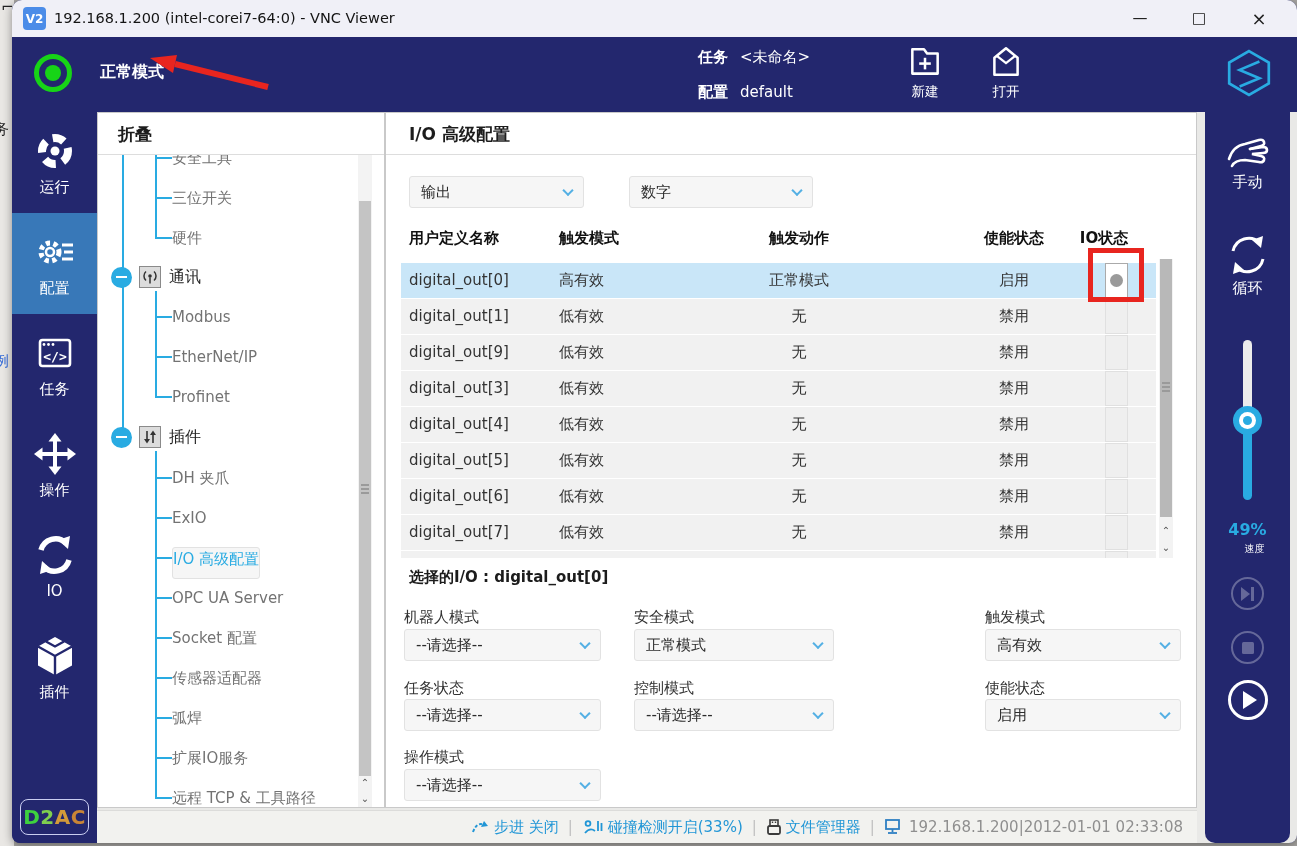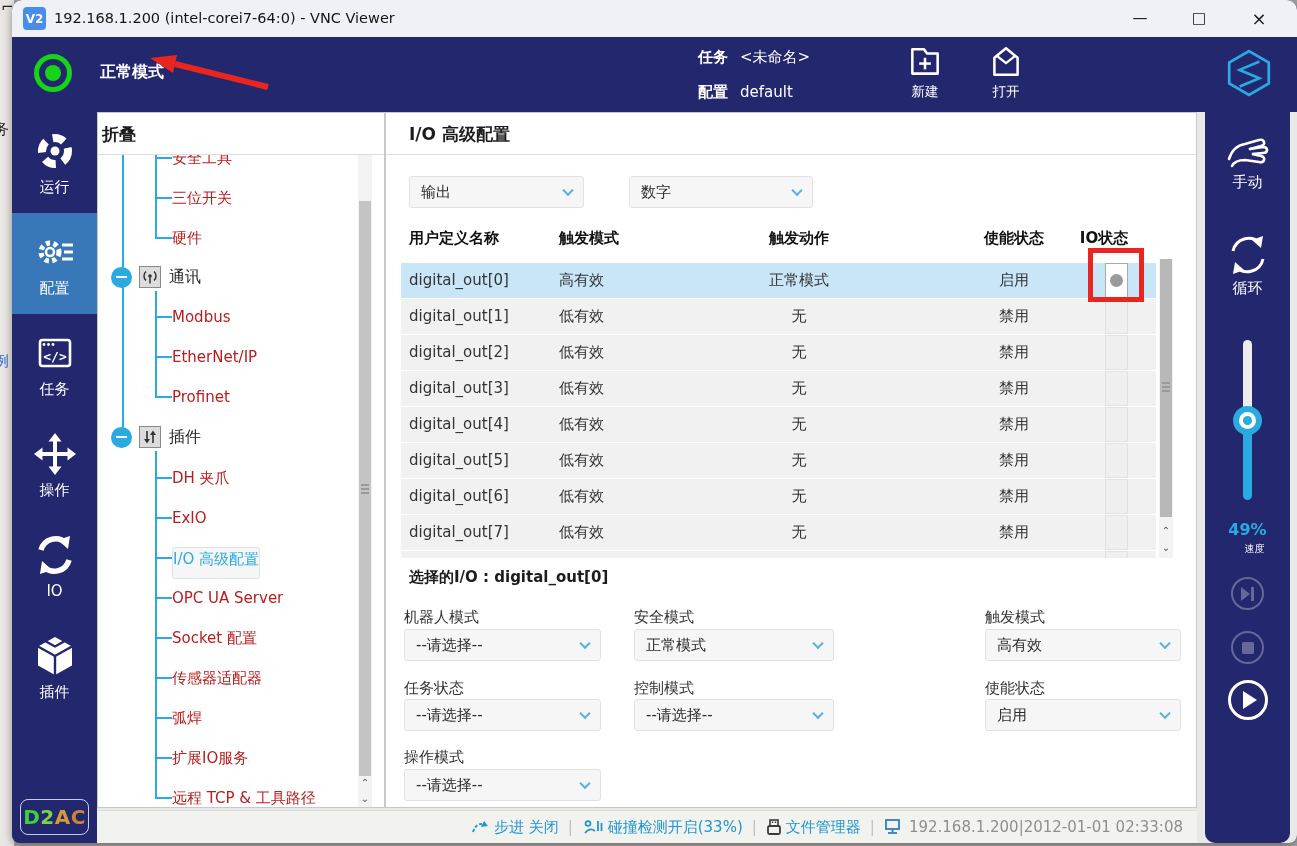--- a/index.html
+++ b/index.html
@@ -42,26 +42,26 @@
   .nav-label { font-size:15px; color:#fff; margin-top:5px; }
   .d2ac { position:absolute; left:8px; bottom:8px; width:69px; height:36px; border:1.5px solid #c9cdf0; border-radius:8px;
           display:flex; align-items:center; justify-content:center; font-size:20px; font-weight:bold; letter-spacing:.5px; }
   .d2ac .ld { color:#3ed13e; } .d2ac .l2 { color:#7fcf4f; } .d2ac .la { color:#d29a3a; } .d2ac .lc { color:#c98536; }
 
   
   .app-body { position:absolute; left:85px; top:112px; width:1200px; height:731px; background:#e9e9e7; }
 
   
   .tree-panel { position:absolute; left:85px; top:112px; width:288px; height:696px; background:#fff; border:1px solid #c9c9c9; }
-  .tree-header { position:relative; z-index:5; height:42px; line-height:42px; padding-left:4px; background:#fff;
+  .tree-header { position:relative; z-index:5; height:42px; line-height:42px; padding-left:20px; background:#fff;
                  border-bottom:1px solid #ddd; font-size:17px; font-weight:bold; color:#1c1c1c; }
   .tree-body { position:absolute; left:0; top:42px; width:100%; height:652px; overflow:hidden; }
   .tline { position:absolute; background:#29abe2; }
   .ttick { position:absolute; left:57px; width:17px; height:2px; background:#29abe2; }
-  .titem { position:absolute; left:74px; height:22px; line-height:22px; font-size:15px; color:#b91c1c; cursor:pointer; white-space:nowrap; }
+  .titem { position:absolute; left:74px; height:22px; line-height:22px; font-size:15px; color:#737373; cursor:pointer; white-space:nowrap; }
   .titem.sel { color:#29abe2; }
   .tnode { position:absolute; left:0; height:24px; display:flex; align-items:center; cursor:pointer; }
   .tminus { position:absolute; left:13px; width:21px; height:21px; background:#29abe2; border-radius:50%;
             display:flex; align-items:center; justify-content:center; }
   .tminus i { width:11px; height:2.5px; background:#fff; }
   .tico { position:absolute; left:41px; width:22px; height:22px; background:#dcdcdc; border:1px solid #8a8a8a;
           display:flex; align-items:center; justify-content:center; }
   .tnode .nlabel { position:absolute; left:71px; font-size:16px; color:#1e1e1e; white-space:nowrap; }
   .tree-sb { position:absolute; right:12px; top:0; width:14px; height:652px; background:#f3f3f3; }
   .tree-sb .thumb { position:absolute; left:1px; top:46px; width:12px; height:575px; background:#c4c4c4; }
@@ -362,21 +362,21 @@
         <div class="trow">
           <span class="c-name">digital_out[1]</span>
             <span class="c-mode">低有效</span>
             <span class="c-action">无</span>
             <span class="c-enable">禁用</span>
           <span class="c-io">
               <span class="io-box"></span>
             </span>
         </div>
         <div class="trow">
-          <span class="c-name">digital_out[2]</span>
+          <span class="c-name">digital_out[9]</span>
             <span class="c-mode">低有效</span>
             <span class="c-action">无</span>
             <span class="c-enable">禁用</span>
           <span class="c-io">
               <span class="io-box"></span>
             </span>
         </div>
         <div class="trow">
           <span class="c-name">digital_out[3]</span>
             <span class="c-mode">低有效</span>

